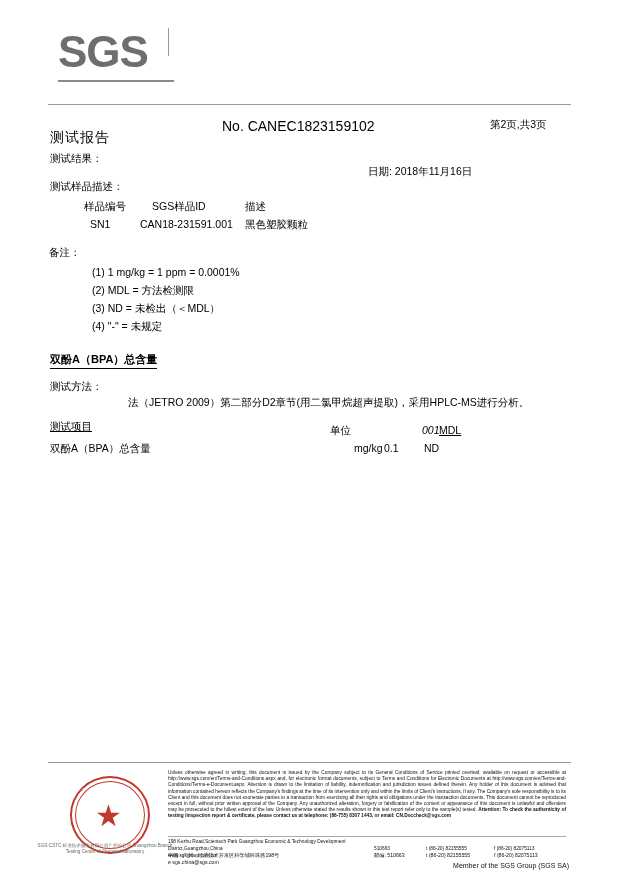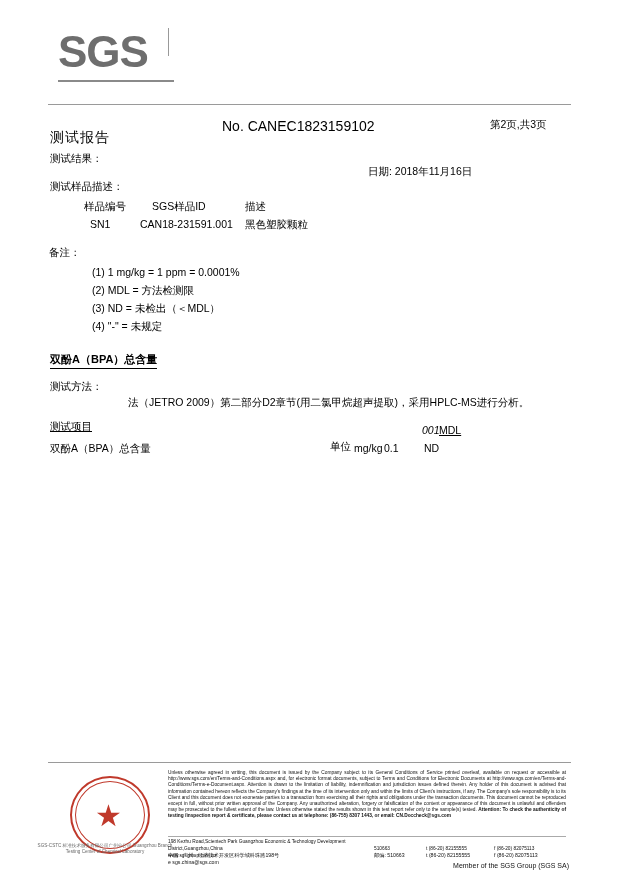--- a/index.html
+++ b/index.html
@@ -134,21 +134,21 @@
     border-bottom: 1px solid #000;
     padding-bottom: 1px;
   }
 
   .method-label { left: 50px; top: 380px; }
   .method-line1 { left: 128px; top: 378px; }
   .method-line2 { left: 128px; top: 396px; }
 
   
   .rt-head-1 { left: 50px; top: 420px; text-decoration: underline; }
-  .rt-head-2 { left: 330px; top: 440px; }
+  .rt-head-2 { left: 330px; top: 424px; }
   .rt-head-3 { left: 395px; top: 424px; text-decoration: underline; padding-left: 44px; }
   .rt-head-4 { left: 422px; top: 424px; font-style: italic; }
 
   .rt-c1 { left: 50px; top: 442px; }
   .rt-c2 { left: 314px; top: 442px; padding-left: 40px; }
   .rt-c3 { left: 384px; top: 442px; }
   .rt-c4 { left: 424px; top: 442px; }
 
   
   .footer-rule {

